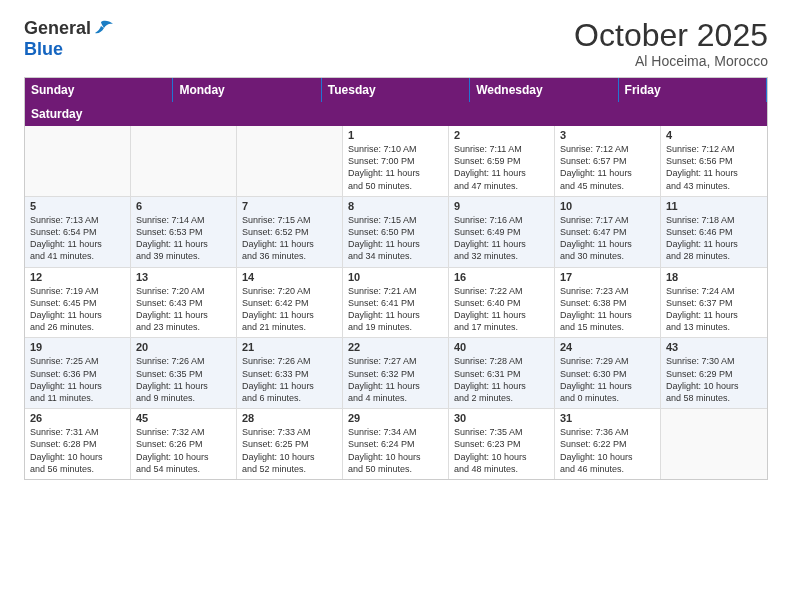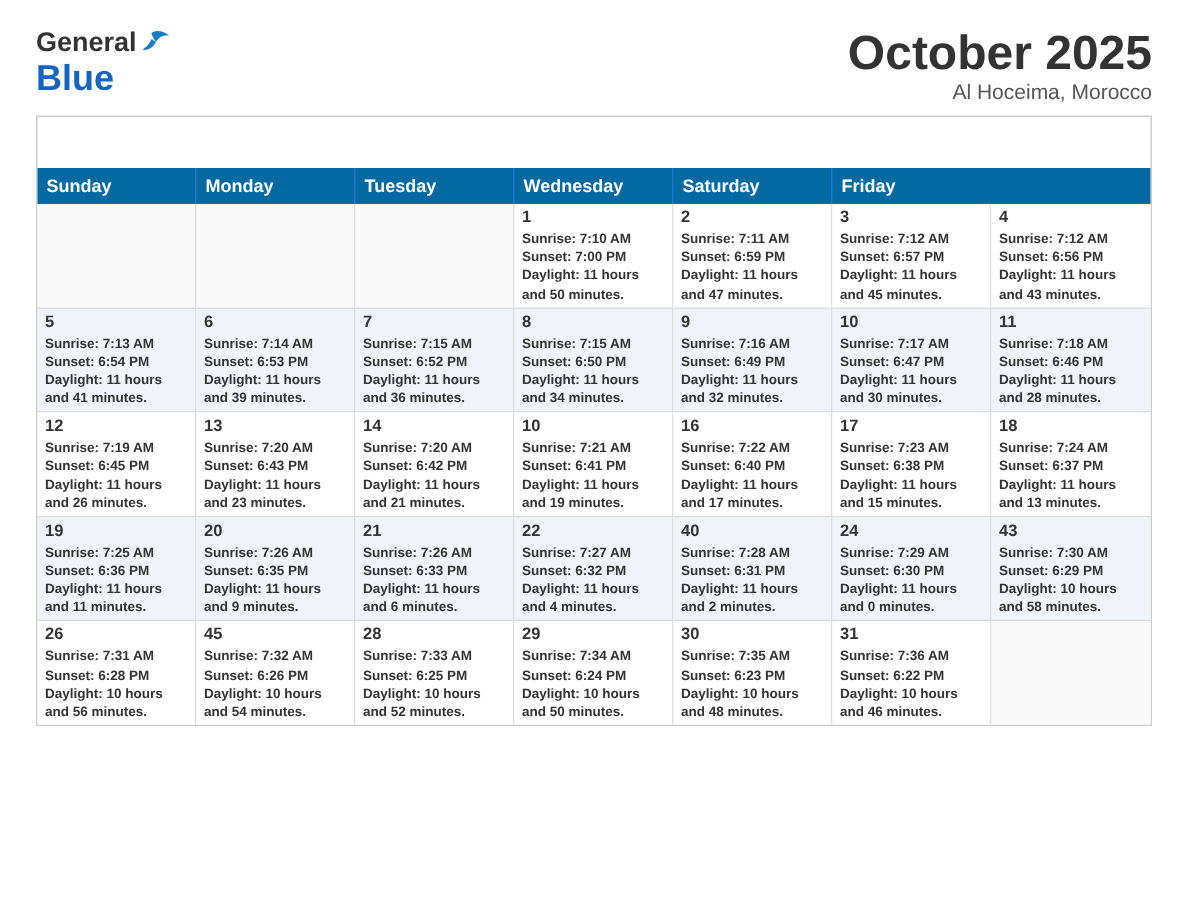--- a/index.html
+++ b/index.html
@@ -31,39 +31,38 @@
     .logo-line {
       display: flex;
       align-items: center;
       gap: 2px;
     }
     .title-block {
       text-align: right;
     }
     .month-title {
       font-size: 32px;
-      font-weight: bold;
+      font-weight: normal;
       color: #333;
       line-height: 1.1;
     }
     .location {
       font-size: 14px;
       color: #555;
     }
     .calendar {
       flex: 1;
       display: flex;
       flex-direction: column;
       border: 1px solid #ccc;
     }
     .cal-header {
       display: grid;
-      grid-template-columns: repeat(7, 1fr);
-      background: #0369a1;
-      margin-top: 34px;
+      grid-template-columns: repeat(5, 1fr);
+      background: #701a75;
     }
     .cal-header-cell {
       color: #fff;
       font-size: 12px;
       font-weight: bold;
       padding: 5px 6px;
       text-align: left;
       border-right: 1px solid #2176d2;
     }
     .cal-header-cell:last-child { border-right: none; }
@@ -93,56 +92,55 @@
     .day-num {
       font-size: 11px;
       font-weight: bold;
       color: #333;
       margin-bottom: 2px;
     }
     .cell-info {
       font-size: 9px;
       color: #333;
       line-height: 1.35;
-      font-weight: bold;
     }
     .alt-row .cal-cell { background: #f0f4fa; }
   </style>
 </head>
 <body>
 
 <div class="page">
   <div class="header">
     <div class="logo">
       <div class="logo-line">
         <span style="font-size:18px;font-weight:bold;color:#333;">General</span>
         <svg width="22" height="18" viewBox="0 0 22 18">
           <path d="M8 2 C10 0 16 0 20 4 C16 3 13 5 11 8 C9 5 8 3 8 2Z" fill="#1a7dc4"></path>
           <path d="M11 8 C9 12 5 14 2 13 C5 11 7 9 8 6Z" fill="#1a7dc4"></path>
         </svg>
       </div>
       <div>
-        <span style="font-size:24px;font-weight:bold;color:#1565c0;">Blue</span>
+        <span style="font-size:18px;font-weight:bold;color:#1565c0;">Blue</span>
       </div>
     </div>
     <div class="title-block">
       <div class="month-title">October 2025</div>
       <div class="location">Al Hoceima, Morocco</div>
     </div>
   </div>
 
   <div class="calendar">
     <div class="cal-header">
 
     <div class="cal-header-cell">Sunday</div>
         <div class="cal-header-cell">Monday</div>
         <div class="cal-header-cell">Tuesday</div>
         <div class="cal-header-cell">Wednesday</div>
+        <div class="cal-header-cell">Friday</div>
         <div class="cal-header-cell">Saturday</div>
-        <div class="cal-header-cell">Friday</div>
       </div>
     <div class="cal-body">
 
     <div class="cal-row">
           <div class="cal-cell empty"></div>
           <div class="cal-cell empty"></div>
           <div class="cal-cell empty"></div>
           <div class="cal-cell">
             <div class="day-num">1</div>
             <div class="cell-info" style="white-space: pre-line;">Sunrise: 7:10 AM

